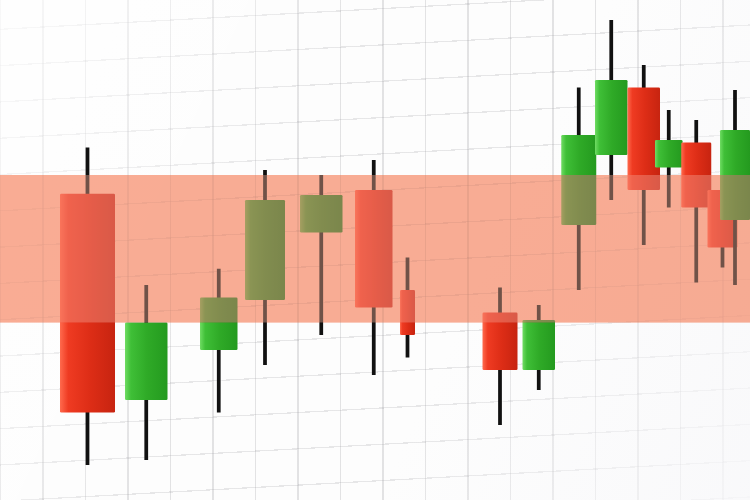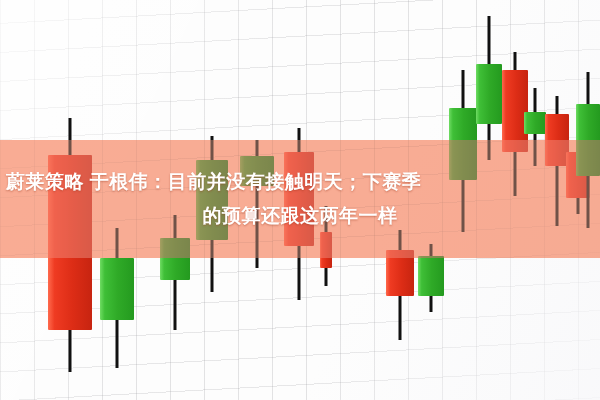--- a/index.html
+++ b/index.html
@@ -142,18 +142,14 @@
       </div>
       <div class="candle" style="left: 576px; width: 24px; top: 72px; height: 156px;">
         <div class="wick" style="top: 0px; height: 156px;"></div>
         <div class="body up" style="top: 32px; height: 72px;"></div>
       </div>
     </div>
 
   <div id="banner" style="top: 140px; height: 118px; background: rgba(240, 103, 66, 0.62);"></div>
   <div id="banner-light" style="top: 140px; height: 118px;"></div>
 
-  <div id="caption" style="top: 140px; height: 118px;">
-    <div class="line1">蔚莱策略 于根伟：目前并没有接触明天；下赛季</div>
-    <div class="line2">的预算还跟这两年一样</div>
-  </div>
 
 </div>
 
 </body></html>

